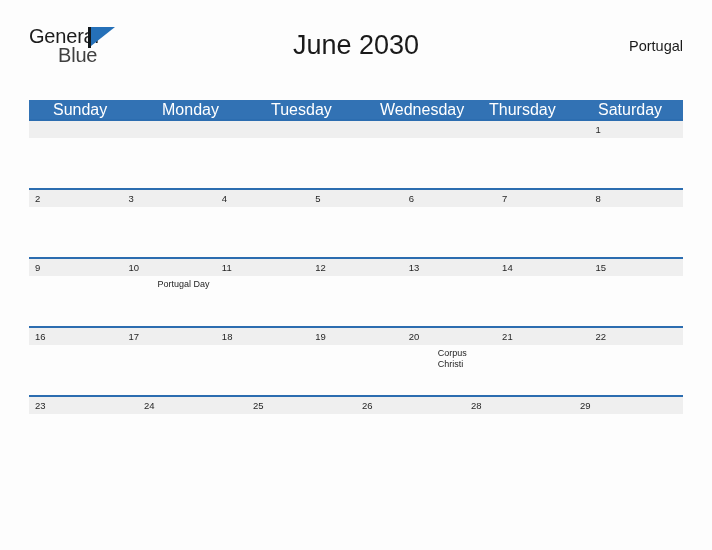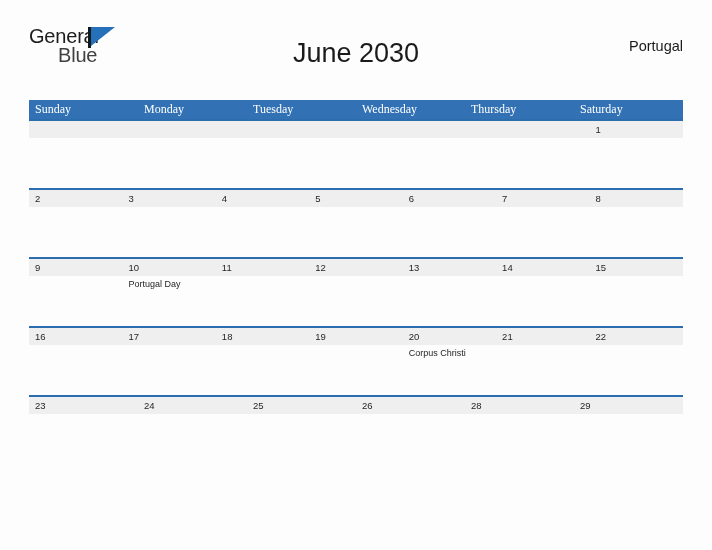--- a/index.html
+++ b/index.html
@@ -70,21 +70,21 @@
     width: 0;
     height: 0;
     border-top: 19px solid #2570b8;
     border-right: 24px solid transparent;
   }
 
   .month-title {
     position: absolute;
     left: 0;
     right: 0;
-    top: 12px;
+    top: 4px;
     text-align: center;
     font-size: 27px;
     color: #1a1a1a;
     font-family: "Liberation Sans", sans-serif;
     font-weight: normal;
     letter-spacing: 0px;
     line-height: 38px;
   }
 
   .country {
@@ -107,25 +107,25 @@
 
   .weekdays {
     display: flex;
     width: 100%;
     background: #3272b4;
     height: 19px;
   }
   .weekday {
     flex: 1 1 0;
     color: #ffffff;
-    font-size: 12px;
+    font-size: 16px;
     line-height: 19px;
-    padding-left: 6px;
-    box-sizing: border-box;
-    font-family: Liberation Serif, serif;
+    padding-left: 24px;
+    box-sizing: border-box;
+    font-family: Liberation Sans, sans-serif;
     white-space: nowrap;
     overflow: hidden;
   }
 
   .week {
     width: 100%;
     border-top: 2px solid #2c6db0;
     box-sizing: border-box;
   }
   .week:first-of-type {
@@ -157,20 +157,21 @@
     font-family: "Liberation Sans", sans-serif;
   }
   .dayevent {
     flex: 1 1 0;
     font-size: 9px;
     color: #242424;
     padding: 3px 5px 0 6px;
     box-sizing: border-box;
     font-family: "Liberation Sans", sans-serif;
     line-height: 11px;
+    margin-left: 29px;
   }
 </style>
 </head>
 <body>
 
 <div class="page">
 
   <div class="header">
 
     <div class="logo">

